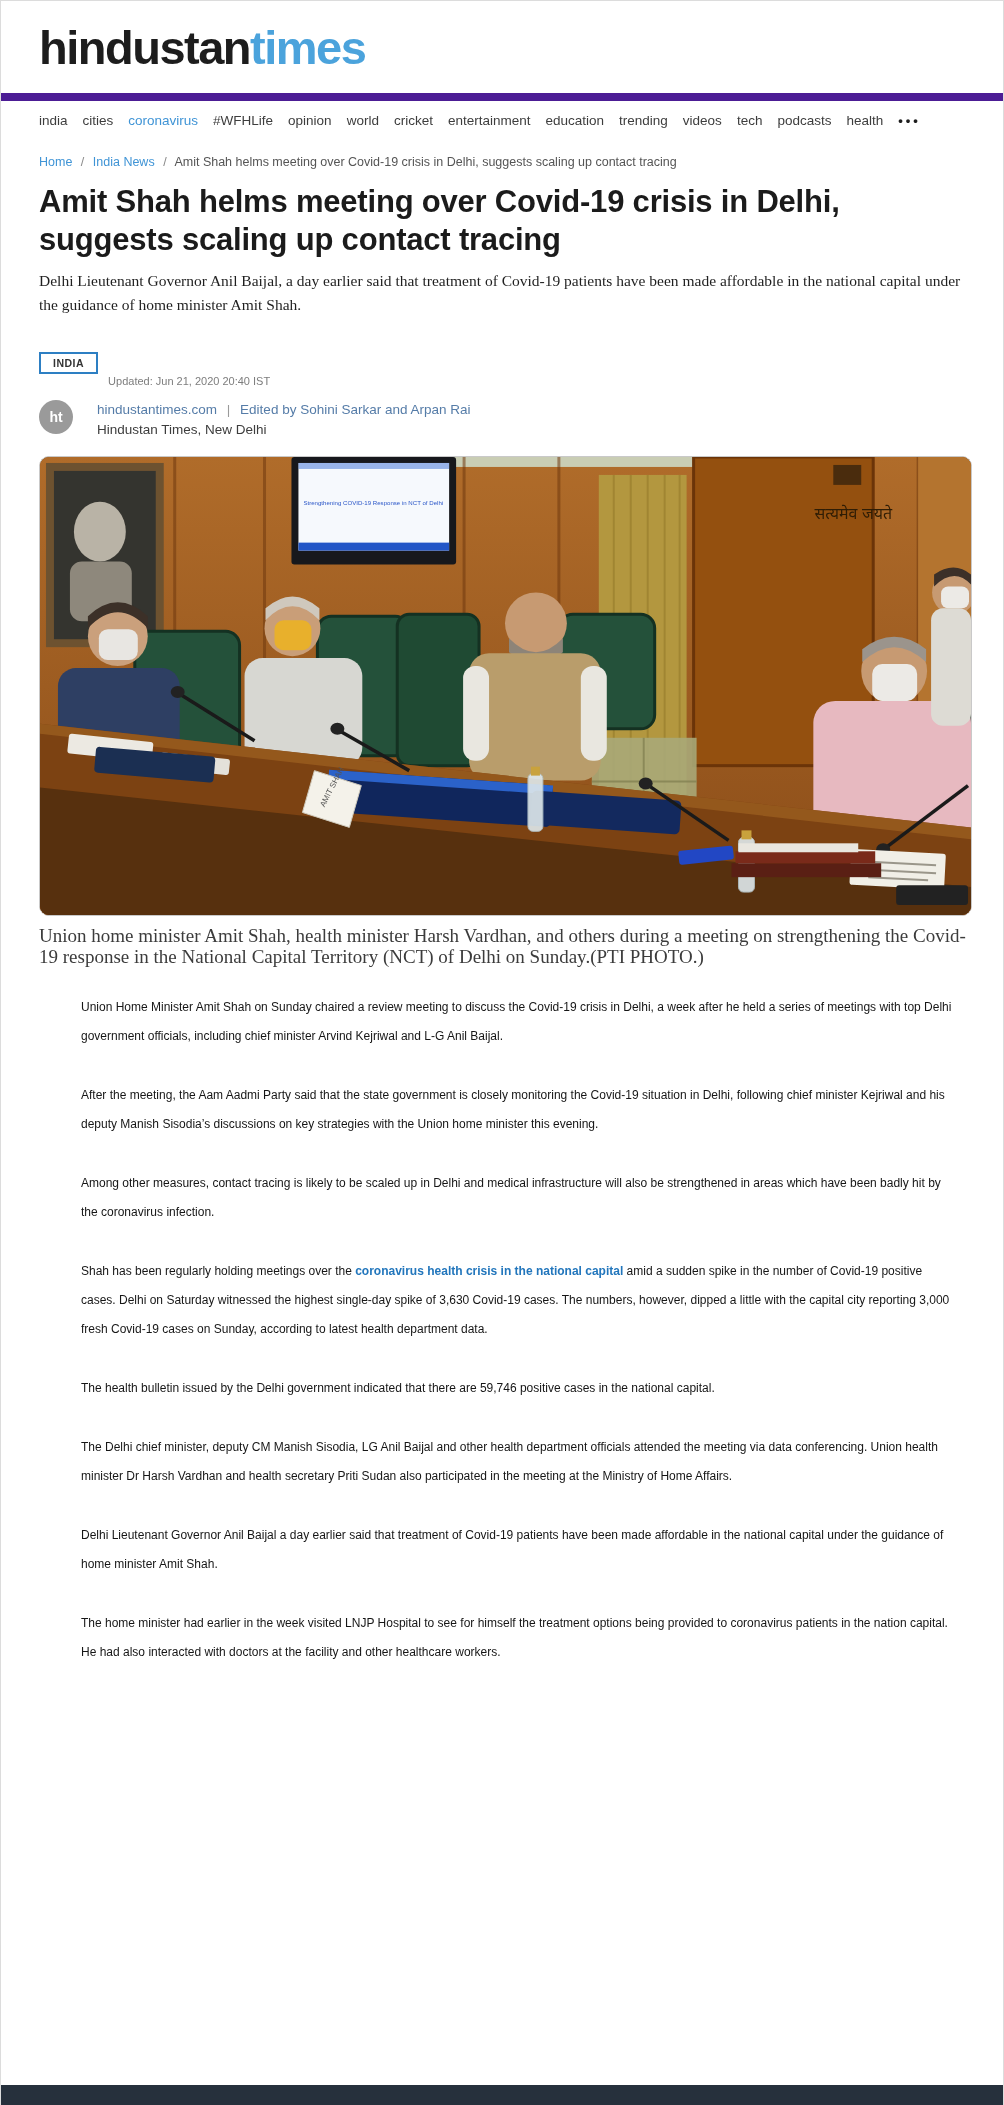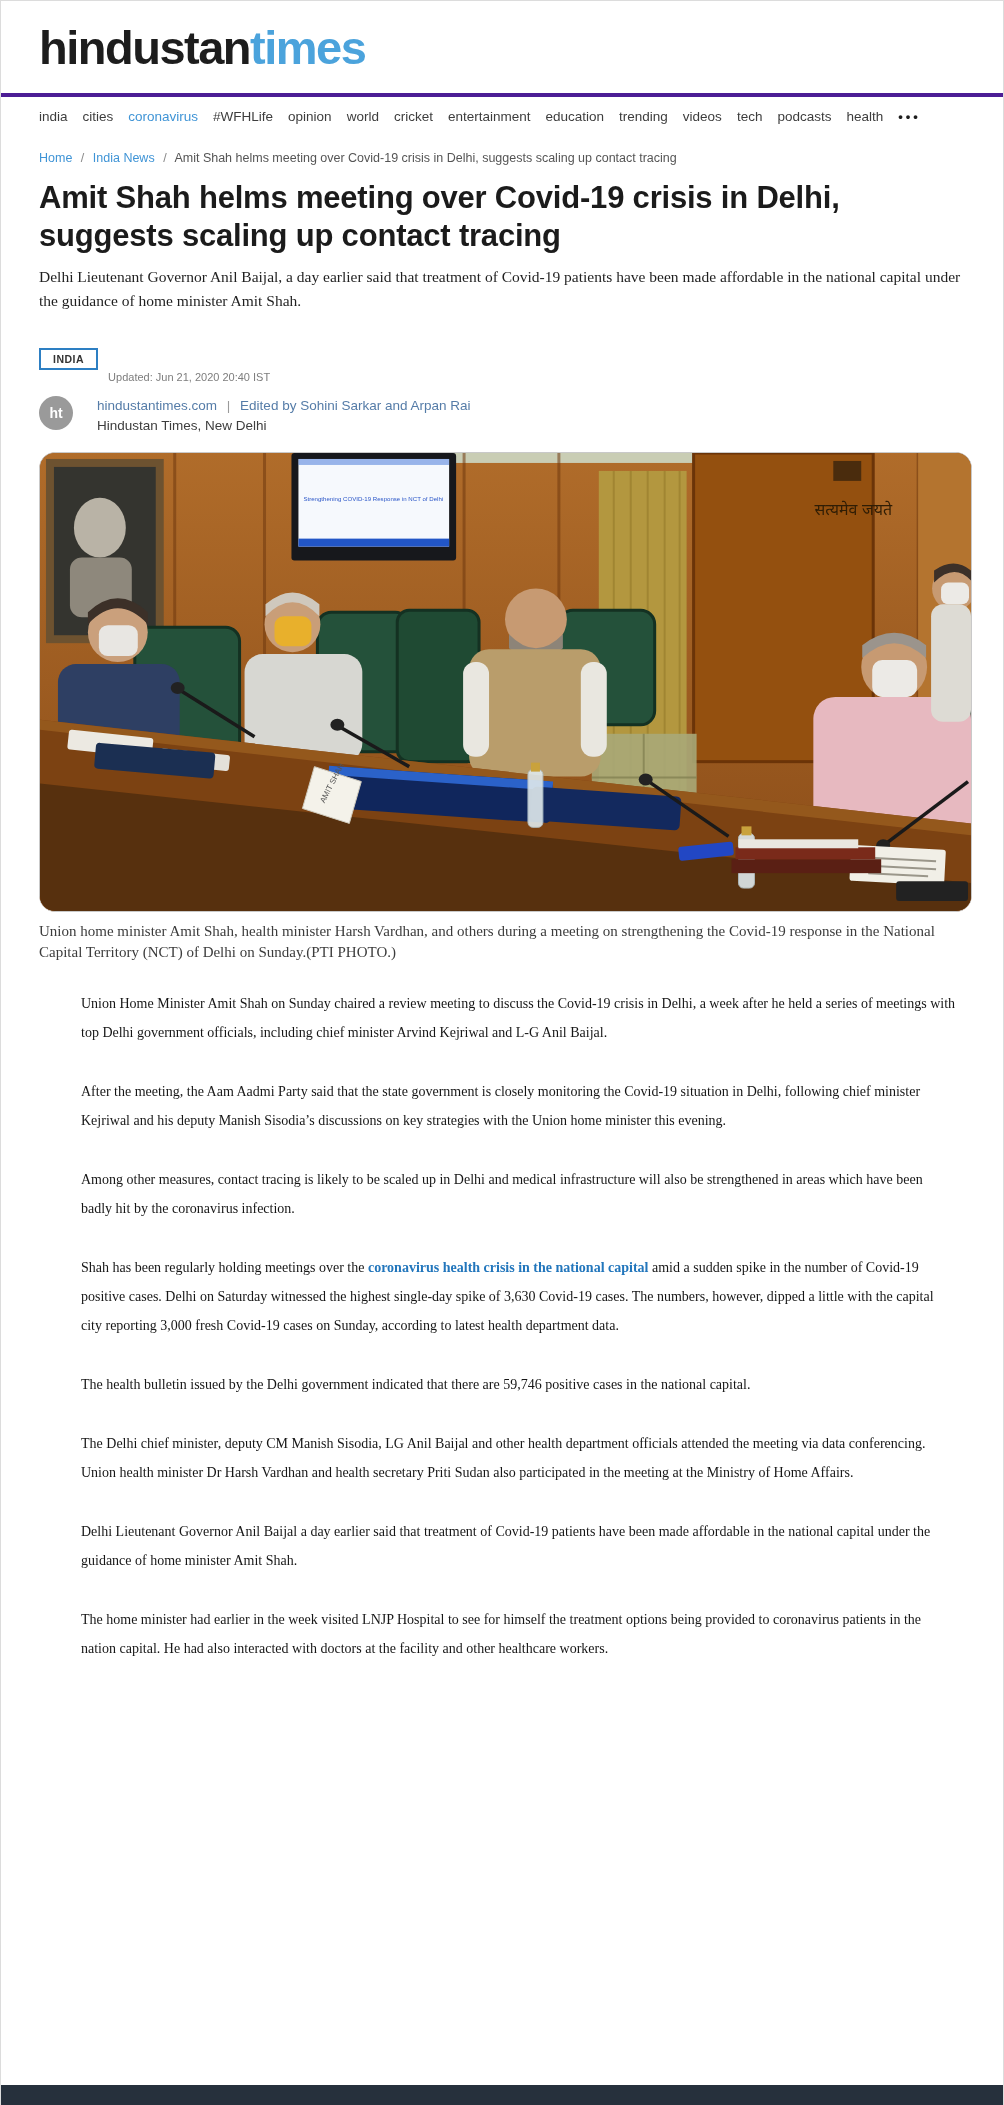--- a/index.html
+++ b/index.html
@@ -3,21 +3,21 @@
 <meta charset="utf-8">
 <style>
   * { margin:0; padding:0; box-sizing:border-box; }
   html,body { background:#f2f2f2; }
   body { font-family:"Liberation Sans", sans-serif; }
   .page {
     position:relative; width:1004px; height:2105px; margin:0 auto;
     background:#fff; border:1px solid #dcdcdc; border-bottom:none; overflow:hidden;
   }
   
-  .masthead { padding:15px 0 14px 38px; border-bottom:4px solid #4c1d95; }
+  .masthead { padding:15px 0 14px 38px; border-bottom:8px solid #4c1d95; }
   .logo { font-size:47px; font-weight:bold; letter-spacing:-1.5px; line-height:1.35; cursor:pointer; }
   .logo .black { color:#1d1d1d; }
   .logo .blue  { color:#4ba3dc; }
   
   .nav { margin:12px 0 0 38px; display:flex; align-items:center; gap:15px; }
   .nav-item { font-size:13.5px; color:#3d3d3d; text-decoration:none; cursor:pointer; }
   .nav-item.active { color:#3f94d6; }
   .nav-more { font-size:13px; font-weight:bold; color:#1d1d1d; letter-spacing:3px; cursor:pointer; }
   
   .breadcrumb { margin:27px 16px 0 38px; font-size:12.5px; color:#6b6b6b; }
@@ -38,27 +38,27 @@
   .byline { margin:13px 0 0 38px; display:flex; gap:24px; align-items:flex-start; }
   .avatar { width:34px; height:34px; border-radius:50%; background:#9a9a9a; color:#fff;
             font-size:14px; font-weight:bold; display:flex; align-items:center; justify-content:center; }
   .byline-lines { font-size:13.5px; line-height:20px; }
   .byline-lines .src { color:#557ca8; text-decoration:none; cursor:pointer; }
   .byline-lines .div { color:#9a9a9a; margin:0 6px; }
   .byline-lines .edited { color:#557ca8; }
   .byline-lines .dateline { color:#3d3d3d; }
   
   .photo { margin:16px 0 0 38px; width:933px; height:460px; border:1px solid #c9c9c9;
-           border-radius:16px; overflow:hidden; background:#8a4c18; }
+           border-radius:10px; overflow:hidden; background:#8a4c18; }
   .photo svg { display:block; width:100%; height:100%; }
   .caption { margin:9px 0 0 38px; max-width:935px; font-family:"Liberation Serif", serif;
-             font-size:15px; line-height:21px; color:#3c3c3c; }
-  
-  .article-body { margin:26px 0 0 80px; width:876px; font-family:Liberation Serif, serif;
-                  font-size:14px; line-height:29px; color:#161616; }
+             font-size:19px; line-height:21px; color:#3c3c3c; }
+  
+  .article-body { margin:26px 0 0 80px; width:876px; font-family:Liberation Sans, sans-serif;
+                  font-size:12px; line-height:29px; color:#161616; }
   .article-body p { margin-bottom:30px; }
   .article-body a.body-link { color:#2276bc; font-weight:bold; text-decoration:none; cursor:pointer; }
   
   .footer-bar { position:absolute; left:0; right:0; bottom:0; height:20px; background:#26303c; }
 </style>
 </head>
 <body>
 
 <div class="page">
 

